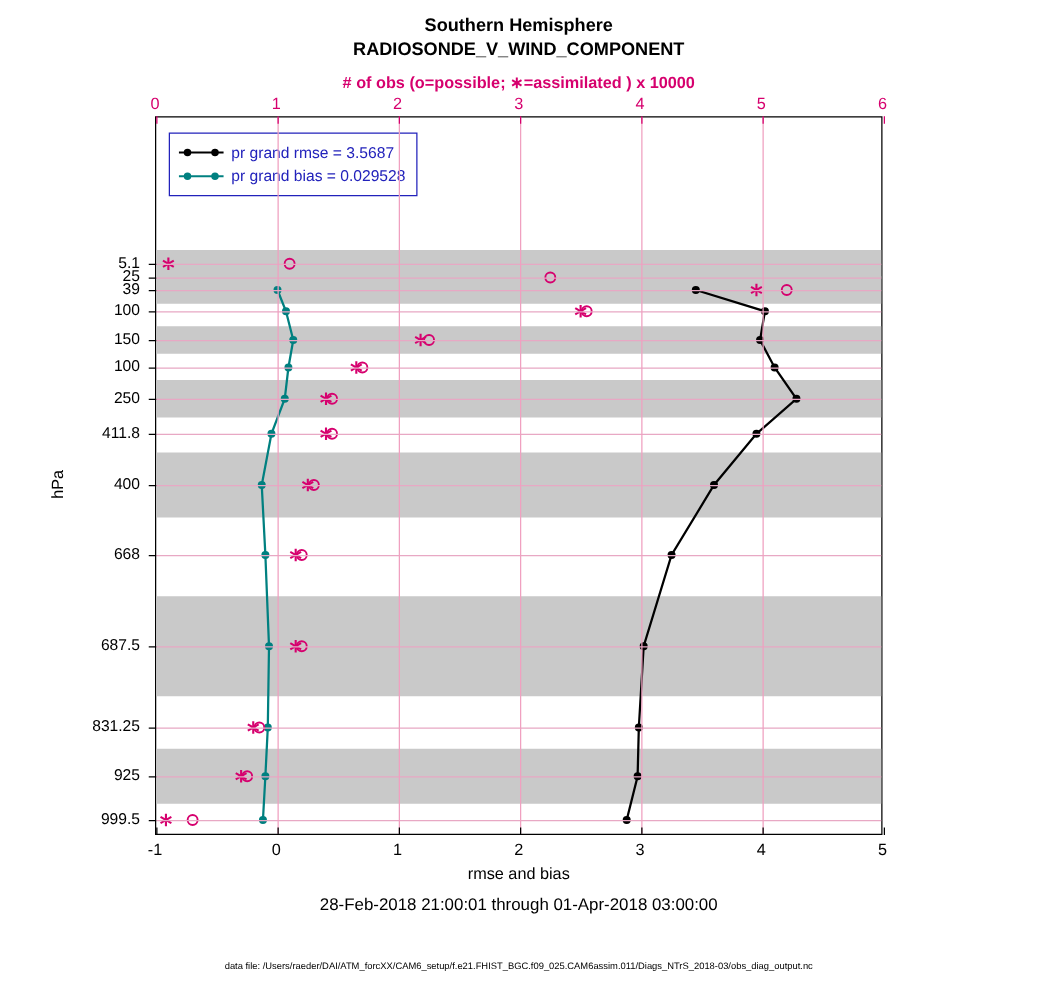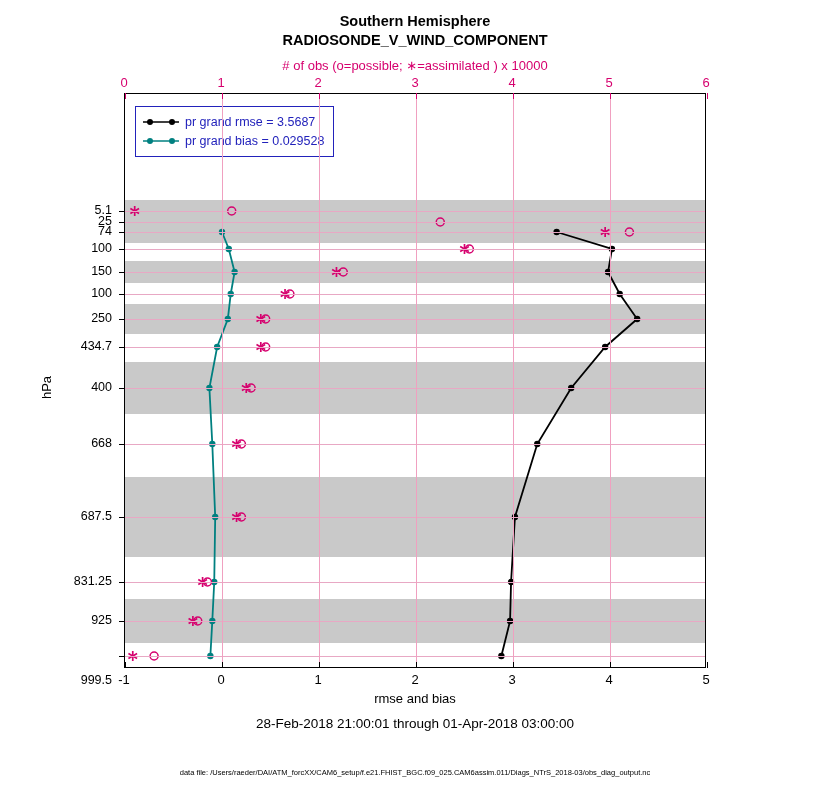--- a/index.html
+++ b/index.html
@@ -31,21 +31,21 @@
     font-weight: bold;
     line-height: 19px;
   }
   .top-axis-label {
     position: absolute;
     top: 58px;
     left: 0;
     width: 830px;
     text-align: center;
     font-size: 13px;
-    font-weight: normal;
+    font-weight: bold;
     color: #d6006e;
   }
   
   .plot {
     position: absolute;
     left: 124px;
     top: 93px;
     width: 582px;
     height: 575px;
     border: 1px solid #000000;
@@ -373,32 +373,32 @@
       <div class="tick-top" style="left: 582px;"></div>
     </div>
 
   <div class="axis-title-x">rmse and bias</div>
   <div class="axis-title-y">hPa</div>
   <div class="date-range">28-Feb-2018 21:00:01 through 01-Apr-2018 03:00:00</div>
   <div class="datafile">data file: /Users/raeder/DAI/ATM_forcXX/CAM6_setup/f.e21.FHIST_BGC.f09_025.CAM6assim.011/Diags_NTrS_2018-03/obs_diag_output.nc</div>
 
 <div class="ylab" style="top: 210px; left: 0px; width: 112px;">5.1</div>
     <div class="ylab" style="top: 221px; left: 0px; width: 112px;">25</div>
-    <div class="ylab" style="top: 231px; left: 0px; width: 112px;">74</div>
+    <div class="ylab" style="top: 231px; left: 0px; width: 112px;">39</div>
     <div class="ylab" style="top: 248px; left: 0px; width: 112px; text-align: right;">100</div>
     <div class="ylab" style="top: 271px; left: 0px; width: 112px;">150</div>
     <div class="ylab" style="top: 293px; left: 0px; width: 112px;">100</div>
     <div class="ylab" style="top: 318px; left: 0px; width: 112px;">250</div>
-    <div class="ylab" style="top: 346px; left: 0px; width: 112px;">434.7</div>
+    <div class="ylab" style="top: 346px; left: 0px; width: 112px;">411.8</div>
     <div class="ylab" style="top: 387px; left: 0px; width: 112px;">400</div>
     <div class="ylab" style="top: 443px; left: 0px; width: 112px;">668</div>
     <div class="ylab" style="top: 516px; left: 0px; width: 112px;">687.5</div>
     <div class="ylab" style="top: 581px; left: 0px; width: 112px;">831.25</div>
     <div class="ylab" style="top: 620px; left: 0px; width: 112px;">925</div>
-    <div class="ylab" style="top: 655px; left: 0px; width: 112px; margin-top: 25px;">999.5</div>
+    <div class="ylab" style="top: 655px; left: 0px; width: 112px;">999.5</div>
     <div class="xlab-bottom" style="left: 124px;">-1</div>
     <div class="xlab-bottom" style="left: 221px;">0</div>
     <div class="xlab-bottom" style="left: 318px;">1</div>
     <div class="xlab-bottom" style="left: 415px;">2</div>
     <div class="xlab-bottom" style="left: 512px;">3</div>
     <div class="xlab-bottom" style="left: 609px;">4</div>
     <div class="xlab-bottom" style="left: 706px;">5</div>
     <div class="xlab-top" style="left: 124px;">0</div>
     <div class="xlab-top" style="left: 221px;">1</div>
     <div class="xlab-top" style="left: 318px;">2</div>

